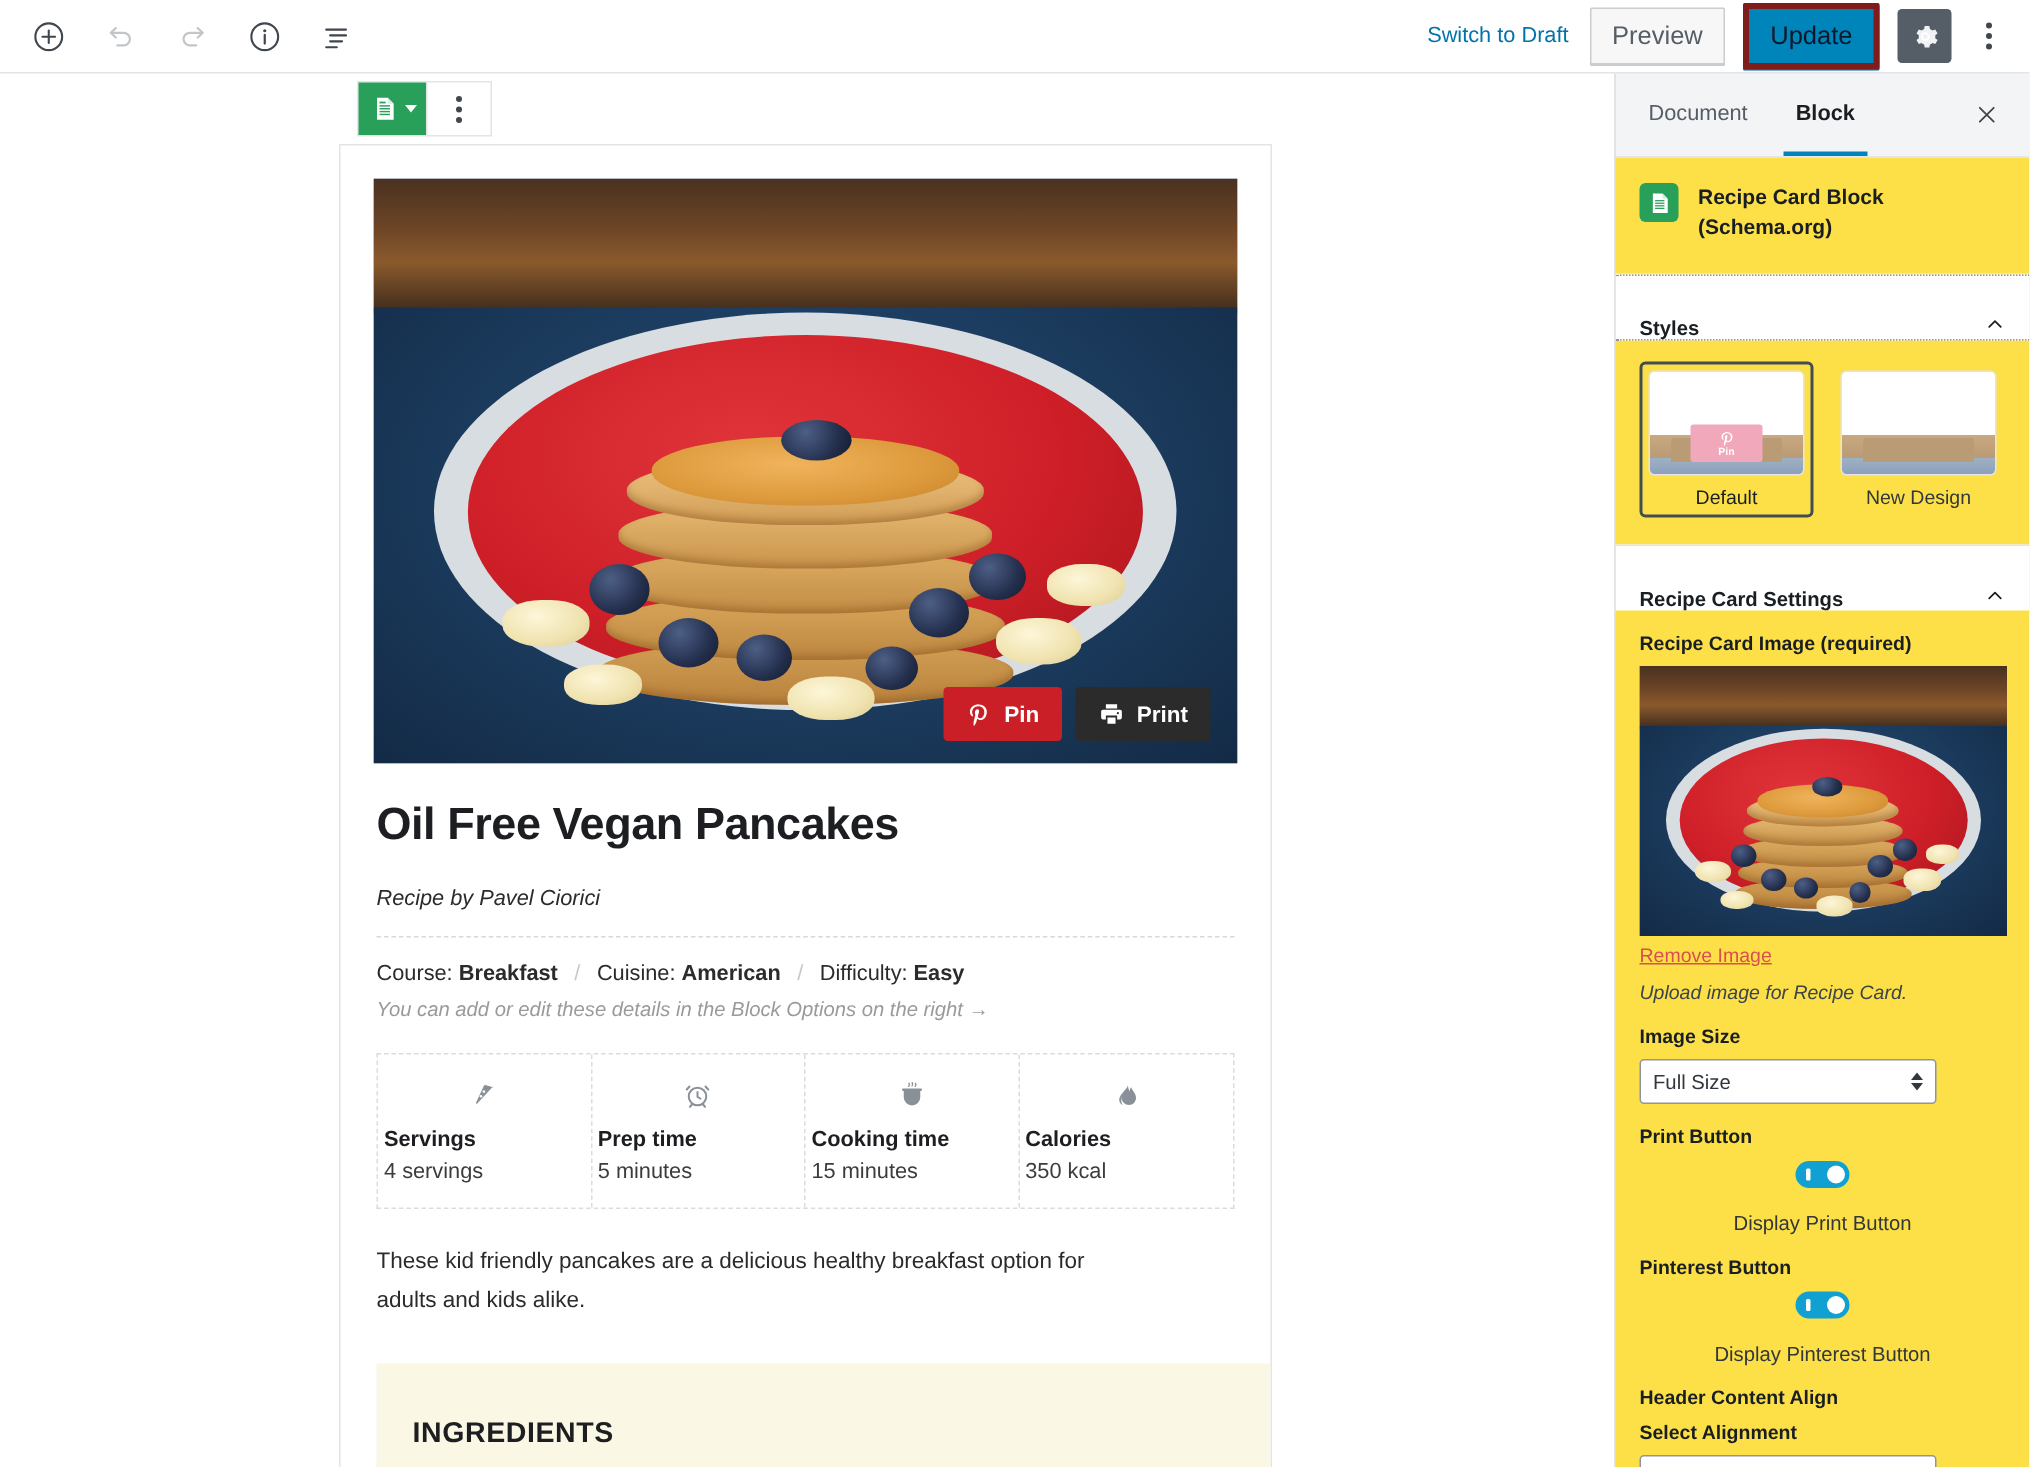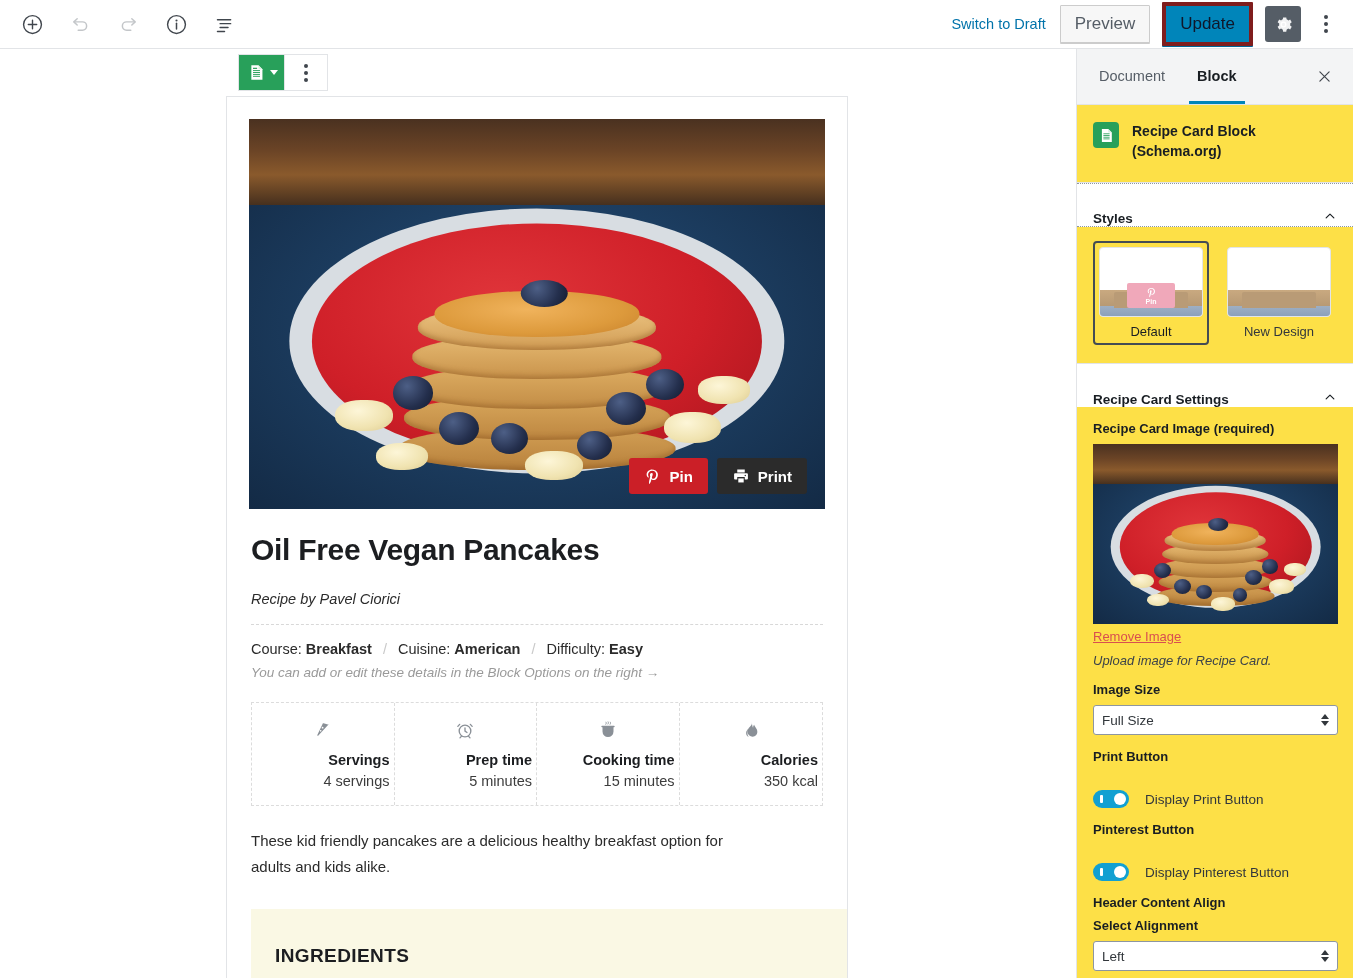--- a/index.html
+++ b/index.html
@@ -119,21 +119,21 @@
   .meta-line { font-size: 14.5px; color: #2b2b2b; display: flex; align-items: baseline; gap: 11px; flex-wrap: wrap; }
   .meta-line b { font-weight: bold; }
   .meta-sep { color: #c9c9c9; }
   .meta-hint { font-style: italic; font-size: 13.5px; color: #9a9a9a; margin-top: 8px; }
 
   .details-grid {
     display: grid; grid-template-columns: repeat(4, 1fr);
     border: 1px dashed #dcdcdc; margin-top: 22px;
   }
   .detail-cell {
-    padding: 16px 4px 16px; text-align: right;
+    padding: 16px 4px 16px; text-align: left;
     border-right: 1px dashed #dcdcdc;
   }
   .detail-cell:last-child { border-right: none; }
   .detail-ic { height: 22px; display: flex; align-items: center; justify-content: center; margin-bottom: 11px; }
   .detail-label { font-size: 14.5px; font-weight: bold; color: #1c1e21; margin-bottom: 5px; }
   .detail-value { font-size: 14.5px; color: #3c3c3c; }
 
   .recipe-desc {
     font-size: 15px; line-height: 1.75; color: #2b2b2b; margin-top: 22px; max-width: 510px;
   }
@@ -199,29 +199,29 @@
   }
   .thumb-band { position: absolute; bottom: 8px; left: 14px; right: 14px; height: 16px; background: #b99b76; border-radius: 2px 2px 0 0; }
 
   .sb-section { padding: 0 16px 10px; }
   .field-label { font-size: 13px; font-weight: bold; color: #191e23; margin: 14px 0 8px; }
   .thumb-preview { width: 245px; height: 180px; overflow: hidden; position: relative; }
   .remove-link { display: inline-block; color: #d94f4f; font-size: 13px; text-decoration: underline; margin-top: 5px; cursor: pointer; }
   .help-text { font-style: italic; font-size: 13px; color: #3c434a; margin-top: 8px; }
 
   .select-box {
-    width: 245px; height: 30px; border: 1px solid #8d96a0; border-radius: 3px;
+    width: 198px; height: 30px; border: 1px solid #8d96a0; border-radius: 3px;
     background: #fff; display: flex; align-items: center; padding: 0 8px;
     font-size: 13.5px; color: #32373c; position: relative; cursor: pointer;
   }
   .sel-arrows { margin-left: auto; display: flex; flex-direction: column; gap: 2px; }
   .ar-up { width:0;height:0;border-left:4px solid transparent;border-right:4px solid transparent;border-bottom:5px solid #32373c; }
   .ar-dn { width:0;height:0;border-left:4px solid transparent;border-right:4px solid transparent;border-top:5px solid #32373c; }
 
-  .toggle-row { display: flex; align-items: center; gap: 16px; margin-top: 26px; }
+  .toggle-row { display: flex; align-items: center; gap: 16px; margin-top: 9px; flex-direction: column; }
   .toggle {
     width: 36px; height: 18px; border-radius: 9px; background: #11a0d2;
     position: relative; cursor: pointer; flex: none;
   }
   .toggle .knob { position: absolute; right: 3px; top: 3px; width: 12px; height: 12px; border-radius: 50%; background: #fff; }
   .toggle .bar { position: absolute; left: 7px; top: 5px; width: 2.5px; height: 8px; background: #fff; border-radius: 1px; }
   .toggle-label { font-size: 13.5px; color: #32373c; }
 
   
   .photo { position: relative; width: 100%; height: 100%; overflow: hidden; background: #1d3a5c; }

